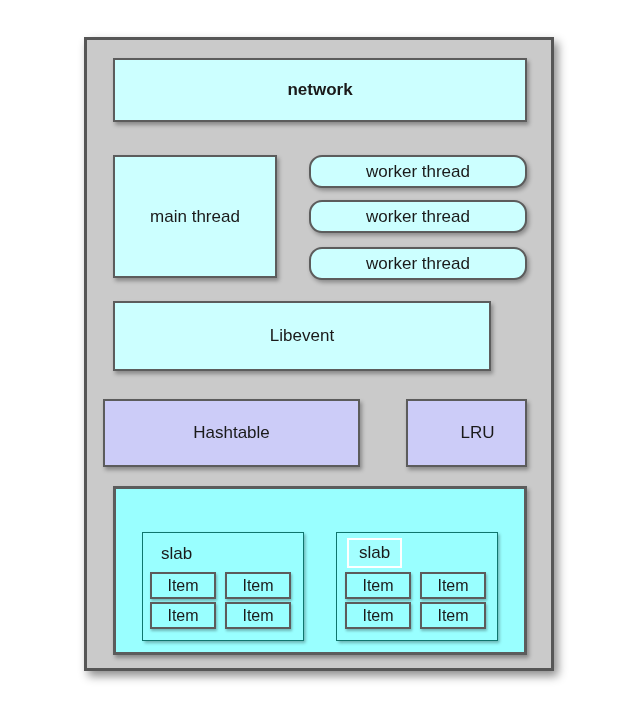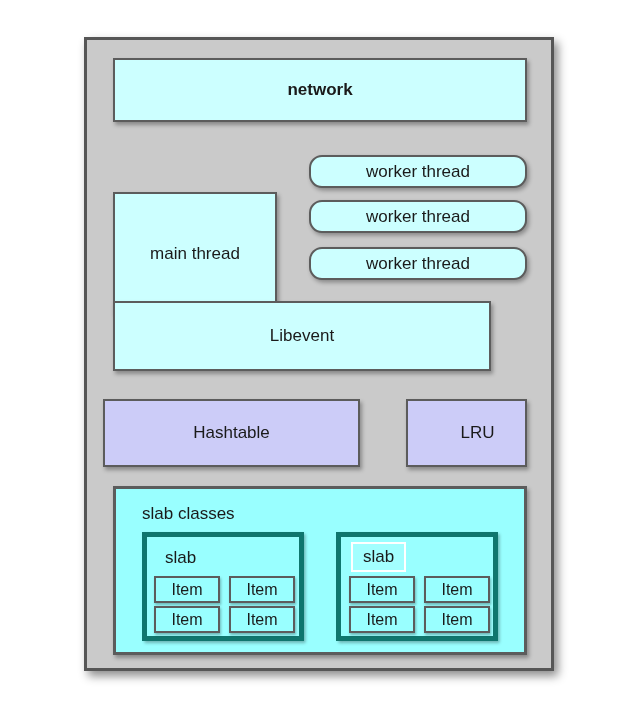--- a/index.html
+++ b/index.html
@@ -36,21 +36,21 @@
     justify-content: center;
     font-size: 17px;
     color: #1a1a1a;
     box-shadow: 2px 2.5px 4px rgba(0,0,0,0.32);
   }
   .cyan-light  { background: #ccffff; }
   .cyan-bright { background: #99ffff; }
   .lavender    { background: #ccccf8; }
 
   .network   { left: 26px;  top: 18px;  width: 414px; height: 64px; font-weight: bold; }
-  .main-thread { left: 26px; top: 115px; width: 164px; height: 123px; margin-top: 37px; }
+  .main-thread { left: 26px; top: 115px; width: 164px; height: 123px; }
   .worker    { left: 222px; width: 218px; height: 33px; border-radius: 13px; }
   .worker-0  { top: 115px; }
   .worker-1  { top: 160px; }
   .worker-2  { top: 207px; }
   .libevent  { left: 26px; top: 261px; width: 378px; height: 70px; }
   .hashtable { left: 16px; top: 359px; width: 257px; height: 68px; }
   .lru       { left: 319px; top: 359px; width: 121px; height: 68px; padding-left: 22px; }
 
   .slab-classes {
     left: 26px; top: 446px; width: 414px; height: 169px;
@@ -64,21 +64,21 @@
     color: #1a1a1a;
     white-space: nowrap;
   }
   .slab {
     position: absolute;
     top: 43px;
     width: 162px;
     height: 109px;
     box-sizing: border-box;
     background: #99ffff;
-    border: 5px solid #0f766e;
+    border: 1px solid #0f766e;
     box-shadow: 1.5px 2px 3px rgba(0,0,0,0.3);
   }
   .slab-0 { left: 26px; }
   .slab-1 { left: 220px; }
   .slab-label {
     position: absolute;
     left: 18px; top: 11px;
     font-size: 17px;
     color: #1a1a1a;
     white-space: nowrap;
@@ -145,21 +145,20 @@
 
     <div class="box lavender hashtable">
       <span>Hashtable</span>
     </div>
 
     <div class="box lavender lru">
       <span>LRU</span>
     </div>
 
     <div class="box cyan-bright slab-classes">
-      <div class="slab-classes-label">slab classes</div>
 
       <div class="slab slab-0">
         <div class="slab-label">slab</div>
         <div class="item item-r0 item-c0">
             <span>Item</span>
           </div>
         <div class="item item-r0 item-c1">
             <span>Item</span>
           </div>
         <div class="item item-r1 item-c0">

